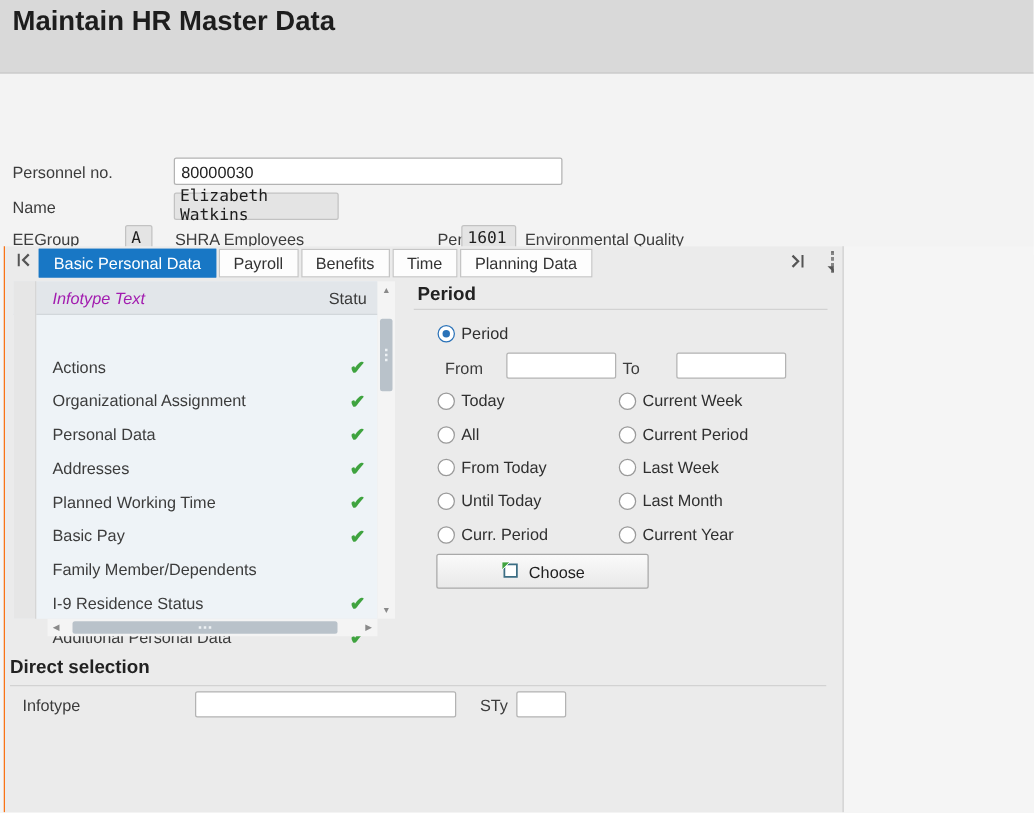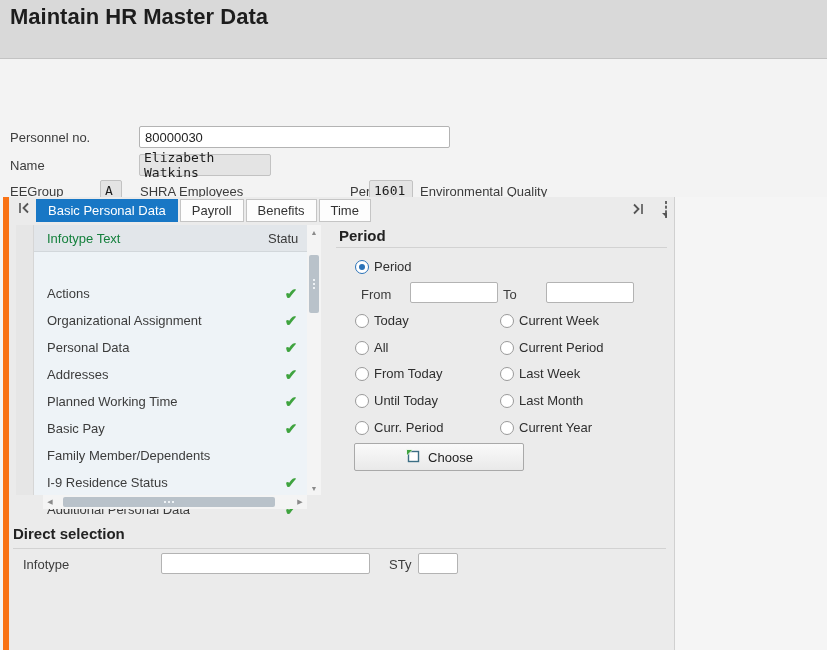--- a/index.html
+++ b/index.html
@@ -42,39 +42,39 @@
   .t-eeg{left:140px;top:125px;}
   .l-persa{left:318px;top:125px;margin-left:32px;} .b-persa{left:369px;top:121px;width:44px;height:21px;}
   .t-persa{left:420px;top:125px;}
   .l-ees{left:10px;top:152px;} .b-ees{left:100px;top:148px;width:27px;height:21px;}
   .t-ees{left:140px;top:152px;}
   .l-costc{left:318px;top:152px;} .b-costc{left:369px;top:148px;width:93px;height:21px;}
   .t-costc{left:469px;top:152px;}
 
   
   .panel{position:absolute;left:3px;top:197px;width:672px;height:453px;background:#ebebeb;
-         border-left:6px solid #f97316;border-right:1px solid #d0d0d0;box-sizing:border-box;}
+         border-left:1px solid #f97316;border-right:1px solid #d0d0d0;box-sizing:border-box;}
   .tabstrip{position:absolute;left:0;top:0;width:100%;height:25px;}
   .tabs{position:absolute;left:27px;top:1px;display:flex;gap:2px;align-items:flex-end;height:24px;}
   .tab{height:23px;display:flex;align-items:center;padding:0 11px;background:#fdfdfd;
        border:1px solid #c5c5c5;box-sizing:border-box;color:#333;white-space:nowrap;cursor:default;}
   .tab.active{background:#1877c5;border-color:#1877c5;color:#fff;}
   .strip-icon{position:absolute;top:5px;color:#555;}
   .scroll-left{left:9px;} .scroll-right{right:30px;top:6px;} .detach{right:7px;top:5px;}
   .detach-box{width:13px;height:10px;border:1px dashed #666;position:relative;}
   .detach-box i{position:absolute;right:-1px;bottom:-1px;width:0;height:0;
                 border-left:5px solid transparent;border-top:5px solid #555;}
 
   
   .itable{position:absolute;left:7px;top:28px;width:291px;height:270px;background:#eef3f7;}
   .ithead{position:absolute;left:0;top:0;width:100%;height:27px;background:#e2e6ea;
           border-bottom:1px solid #d2d7db;box-sizing:border-box;display:flex;align-items:center;}
   .selcol{position:absolute;left:0;top:0;width:17px;height:270px;background:#e6e6e6;
           border-right:1px solid #d6d6d6;}
-  .h-infotype{position:absolute;left:31px;color:#15803d;}
+  .h-infotype{position:absolute;left:31px;color:#a21caf;font-style:italic;}
   .h-status{position:absolute;left:252px;color:#3a3a3a;}
   .itrow{position:absolute;left:17px;width:274px;height:27px;display:flex;align-items:center;cursor:default;}
   .itrow .rlabel{margin-left:14px;color:#3c3c3c;}
   .itrow .rcheck{position:absolute;left:243px;width:30px;text-align:center;color:#3fa33f;
                  font-size:15px;font-weight:bold;}
   
   .vsb{position:absolute;left:298px;top:28px;width:14px;height:270px;background:#f4f4f4;}
   .vsb .arr{position:absolute;left:0;width:14px;height:14px;display:flex;align-items:center;
             justify-content:center;font-size:7px;color:#8a8a8a;}
   .vsb .arr.up{top:0;} .vsb .arr.down{bottom:0;}
@@ -322,20 +322,23 @@
           </div>
         <div class="tab">
             <span>Payroll</span>
           </div>
         <div class="tab">
             <span>Benefits</span>
           </div>
         <div class="tab">
             <span>Time</span>
           </div>
+        <div class="tab">
+            <span>Planning Data</span>
+          </div>
       </div>
       <span class="strip-icon scroll-right">
         <svg width="13" height="12" viewBox="0 0 13 12">
             <polyline points="3,1.5 7.5,6 3,10.5" fill="none" stroke="#555" stroke-width="1.8"></polyline>
         <path d="M11 1v10" stroke="#555" stroke-width="1.6"></path>
           </svg>
       </span>
       <span class="strip-icon detach">
         <span class="detach-box"><i></i></span>
       </span>

